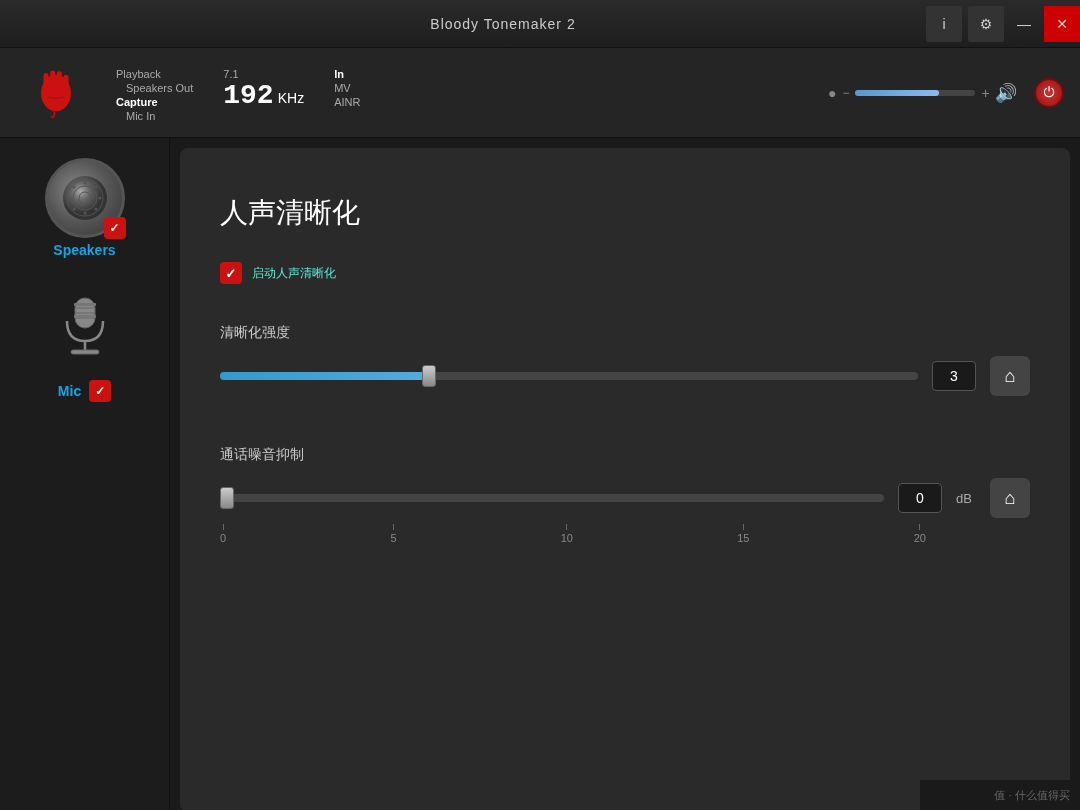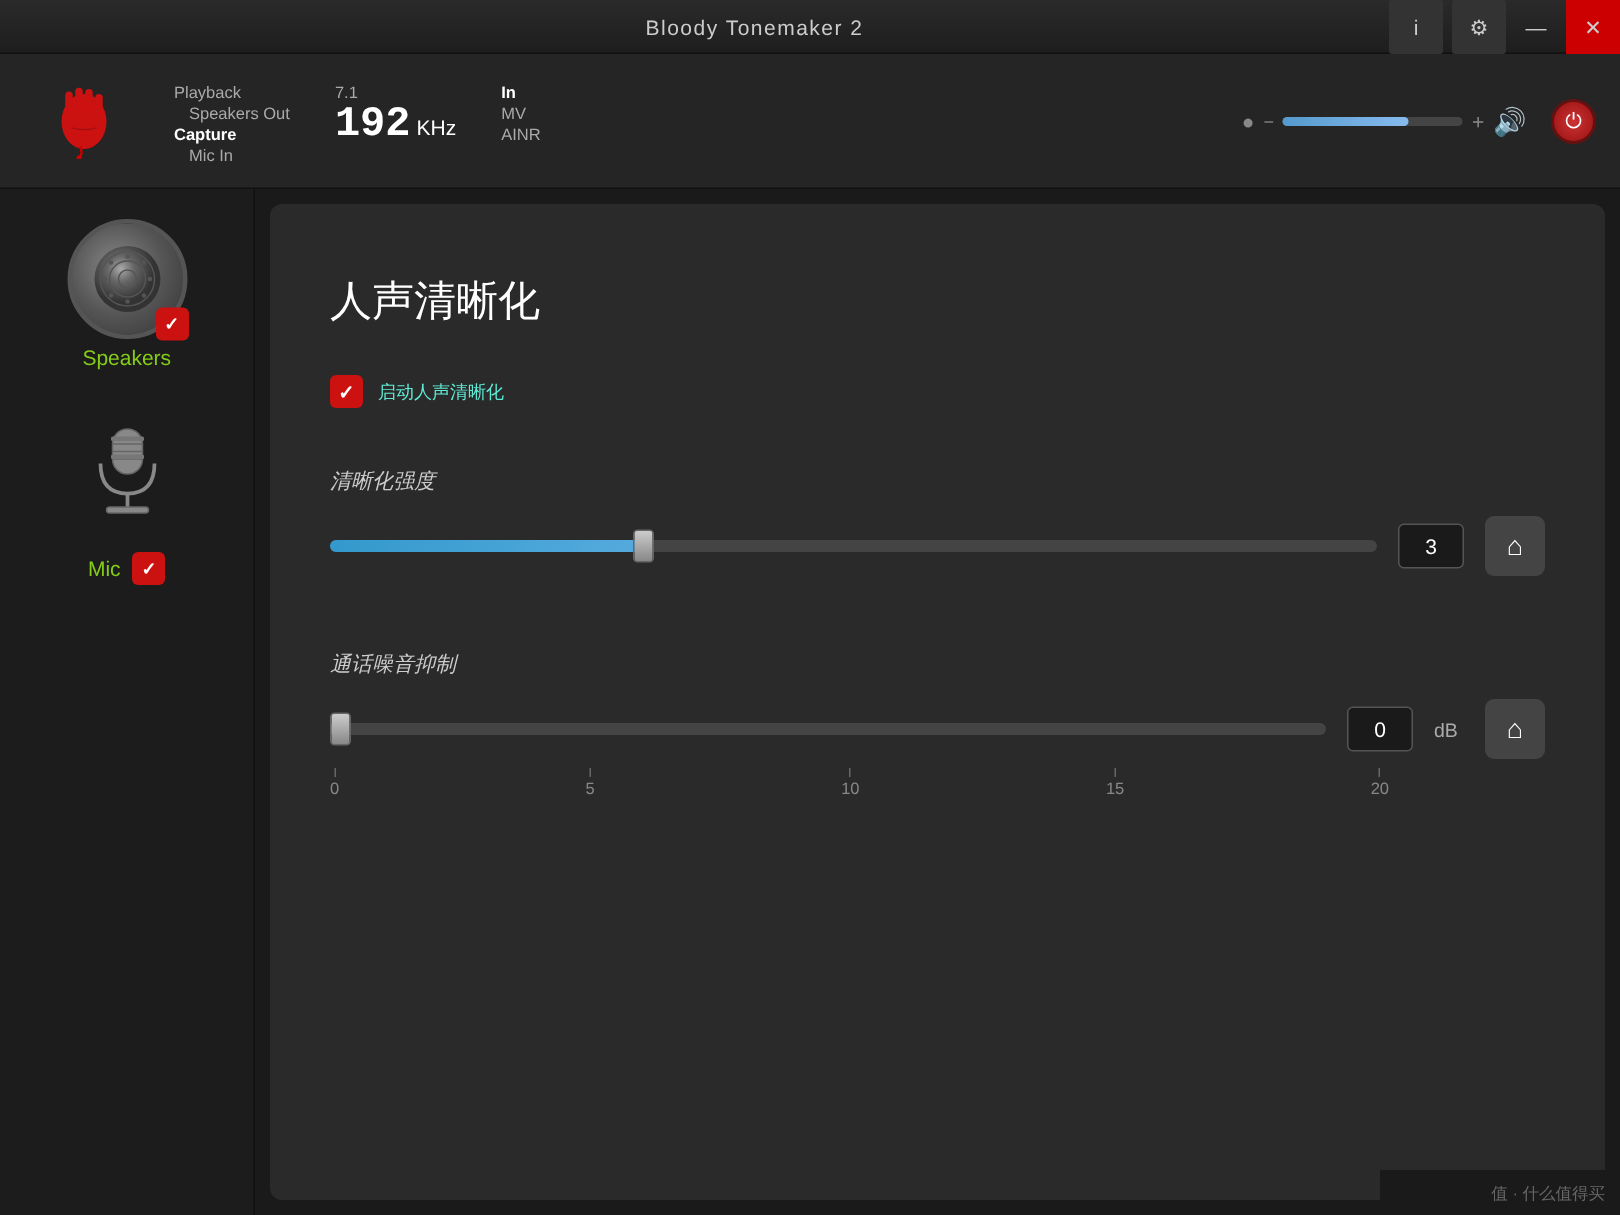--- a/index.html
+++ b/index.html
@@ -8,21 +8,21 @@
       height: 810px;
       background: #1a1a1a;
       font-family: 'Arial', sans-serif;
       overflow: hidden;
       position: relative;
     }
 
     
     #title-bar {
       width: 100%;
-      height: 36px;
+      height: 48px;
       background: linear-gradient(to bottom, #2a2a2a, #1e1e1e);
       display: flex;
       align-items: center;
       justify-content: space-between;
       border-bottom: 1px solid #111;
     }
     #title-bar-left { width: 80px; }
     #title-bar-center {
       font-size: 14px;
       color: #ccc;
@@ -216,22 +216,22 @@
     }
     .sidebar-icon-container.speaker-bg {
       background: radial-gradient(circle at 40% 40%, #888, #555, #333);
       border: 3px solid #555;
     }
     .sidebar-icon-container.mic-bg {
       background: transparent;
     }
     .sidebar-label {
       font-size: 14px;
-      color: #84cc16;
-      font-weight: normal;
+      color: #0ea5e9;
+      font-weight: bold;
     }
     .sidebar-check {
       position: absolute;
       bottom: -4px;
       right: -4px;
       width: 22px;
       height: 22px;
       background: #cc1111;
       border-radius: 4px;
       display: flex;
@@ -303,21 +303,20 @@
     }
 
     
     .slider-section {
       margin-top: 10px;
     }
     .slider-title {
       font-size: 14px;
       color: #ccc;
       margin-bottom: 14px;
-      font-style: italic;
     }
     .slider-row {
       display: flex;
       align-items: center;
       gap: 14px;
     }
     .slider-track {
       flex: 1;
       height: 8px;
       background: #444;

